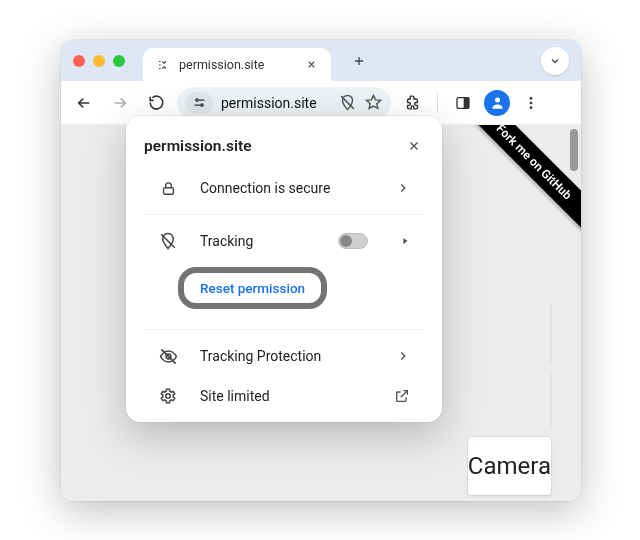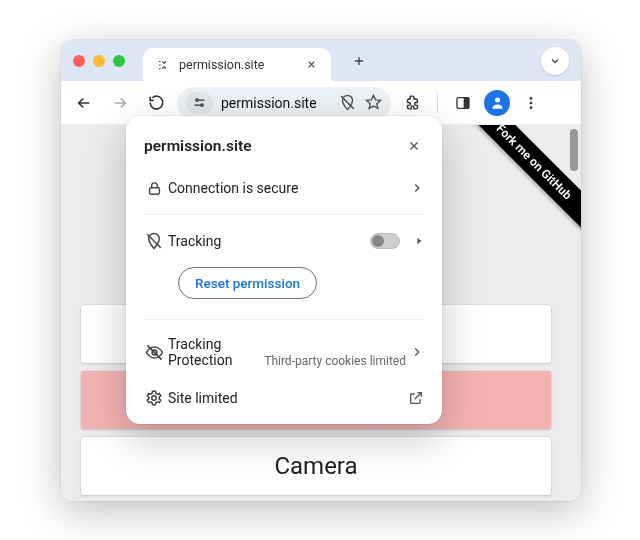--- a/index.html
+++ b/index.html
@@ -100,21 +100,21 @@
     width: 190px;
     background:#000; color:#fff;
     text-align:center;
     font-size: 12px; font-weight:600;
     padding: 6px 0;
     transform: rotate(45deg);
     box-shadow: 0 2px 4px rgba(0,0,0,0.3);
   }
   .page-buttons {
     position:absolute; left:20px; top: 180px; right: 30px;
-    display:flex; flex-direction:column; gap: 8px;
+    display:flex; flex-direction:column; gap: 8px; align-items: flex-end;
   }
   .pbtn {
     height: 58px;
     border-radius: 3px;
     background:#fff;
     box-shadow: 0 1px 3px rgba(0,0,0,0.12), 0 0 0 1px rgba(0,0,0,0.04);
     display:flex; align-items:center; justify-content:center;
     font-size: 24px; color:#222;
   }
   .pbtn.denied { background:#f5b2b2; }
@@ -133,45 +133,45 @@
     border-radius: 14px;
     box-shadow: 0 14px 40px rgba(0,0,0,0.22), 0 0 0 1px rgba(0,0,0,0.05);
     padding: 16px 0 6px;
     font-size: 14px;
     color:#222;
   }
   .phead { display:flex; align-items:center; justify-content:space-between; padding: 4px 18px 12px; }
   .phead .ptitle { font-size: 15.5px; font-weight:600; }
   .prow {
     display:flex; align-items:center;
-    padding: 10px 18px;
-    gap: 4px;
+    padding: 10px 32px;
+    gap: 22px;
     cursor:pointer;
   }
   .prow .picon { width:20px; height:20px; display:flex; align-items:center; justify-content:center; color:#444; flex-shrink:0;}
   .prow .plabel { flex:1; font-size:14px; }
   .prow .psub { font-size:12px; color:#666; margin-top:2px;}
-  .ptxt { display:flex; flex-direction:row; flex:1;align-items:flex-end; }
+  .ptxt { display:flex; flex-direction:column; flex:1; }
   .chev { color:#555; }
   .hr { height:1px; background:#eee; margin: 6px 18px; }
   .toggle {
     width:30px; height:16px; border-radius:10px;
     background:#cfcfcf; border:1px solid #bfbfbf;
     position:relative; margin-right:10px;
   }
   .toggle .knob {
     width:12px; height:12px; border-radius:50%;
     background:#888;
     position:absolute; left:1px; top:1px;
   }
   .mini-chev { color:#555; }
   .reset-row { padding: 6px 18px 14px 52px; }
   .reset-btn {
     display:inline-block;
-    border:1px solid #737373;
+    border:6px solid #737373;
     color:#1a73e8;
     font-size:13.5px; font-weight:500;
     padding: 7px 16px;
     border-radius: 18px;
     cursor:pointer;
     background:#fff;
   }
   .external { color:#555; }
   svg { display:block; }
 </style>
@@ -351,21 +351,20 @@
   <div class="prow">
     <span class="picon">
       <svg width="19" height="19" viewBox="0 0 24 24" fill="none" stroke="#444" stroke-width="2">
           <path d="M2 12s3.5-7 10-7 10 7 10 7-3.5 7-10 7S2 12 2 12z"></path>
           <circle cx="12" cy="12" r="3"></circle>
           <path d="M3 3l18 18"></path>
         </svg>
     </span>
     <span class="ptxt">
       <span class="plabel">Tracking Protection</span>
-      <span class="psub">Third-party cookies limited</span>
     </span>
     <span class="chev">
       <svg width="14" height="14" viewBox="0 0 24 24" fill="none" stroke="currentColor" stroke-width="2.4">
           <path d="M9 6l6 6-6 6"></path>
         </svg>
     </span>
   </div>
 
   <div class="prow">
     <span class="picon">

